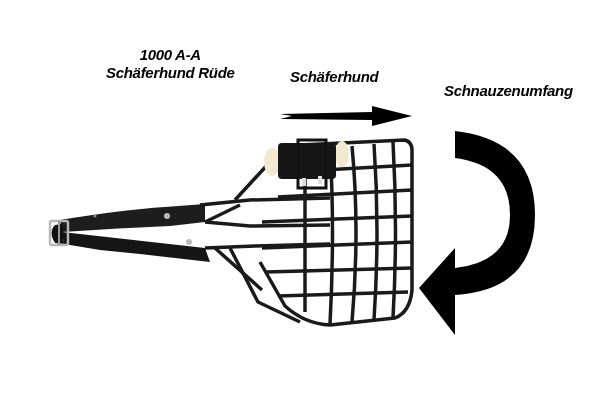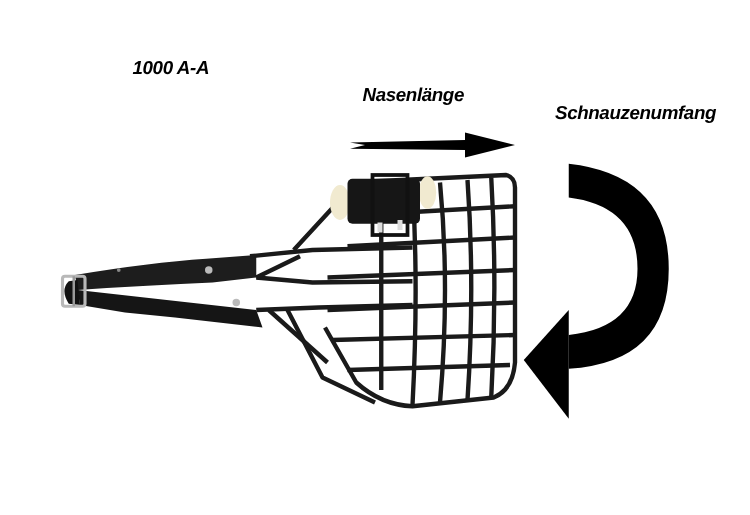--- a/index.html
+++ b/index.html
@@ -11,24 +11,25 @@
   #title-label { left: 106px; top: 46px; }
   #nose-label { left: 290px; top: 68px; }
   #circ-label { left: 444px; top: 82px; }
   svg { position: absolute; left: 0; top: 0; }
 </style>
 </head>
 <body>
 
 <div class="label" id="title-label">
   <span>1000 A-A</span>
+  <span>Schäferhund Rüde</span>
 </div>
 
 <div class="label" id="nose-label">
-  <span>Nasenlänge</span>
+  <span>Schäferhund</span>
 </div>
 
 <div class="label" id="circ-label">
   <span>Schnauzenumfang</span>
 </div>
 
 <svg width="600" height="412" viewBox="0 0 600 412">
 
   <g>
     <path d="M280,114 L372,112 L372,106 L412,116 L372,126 L372,120 L280,119 L292,116 Z" fill="#000"></path>

